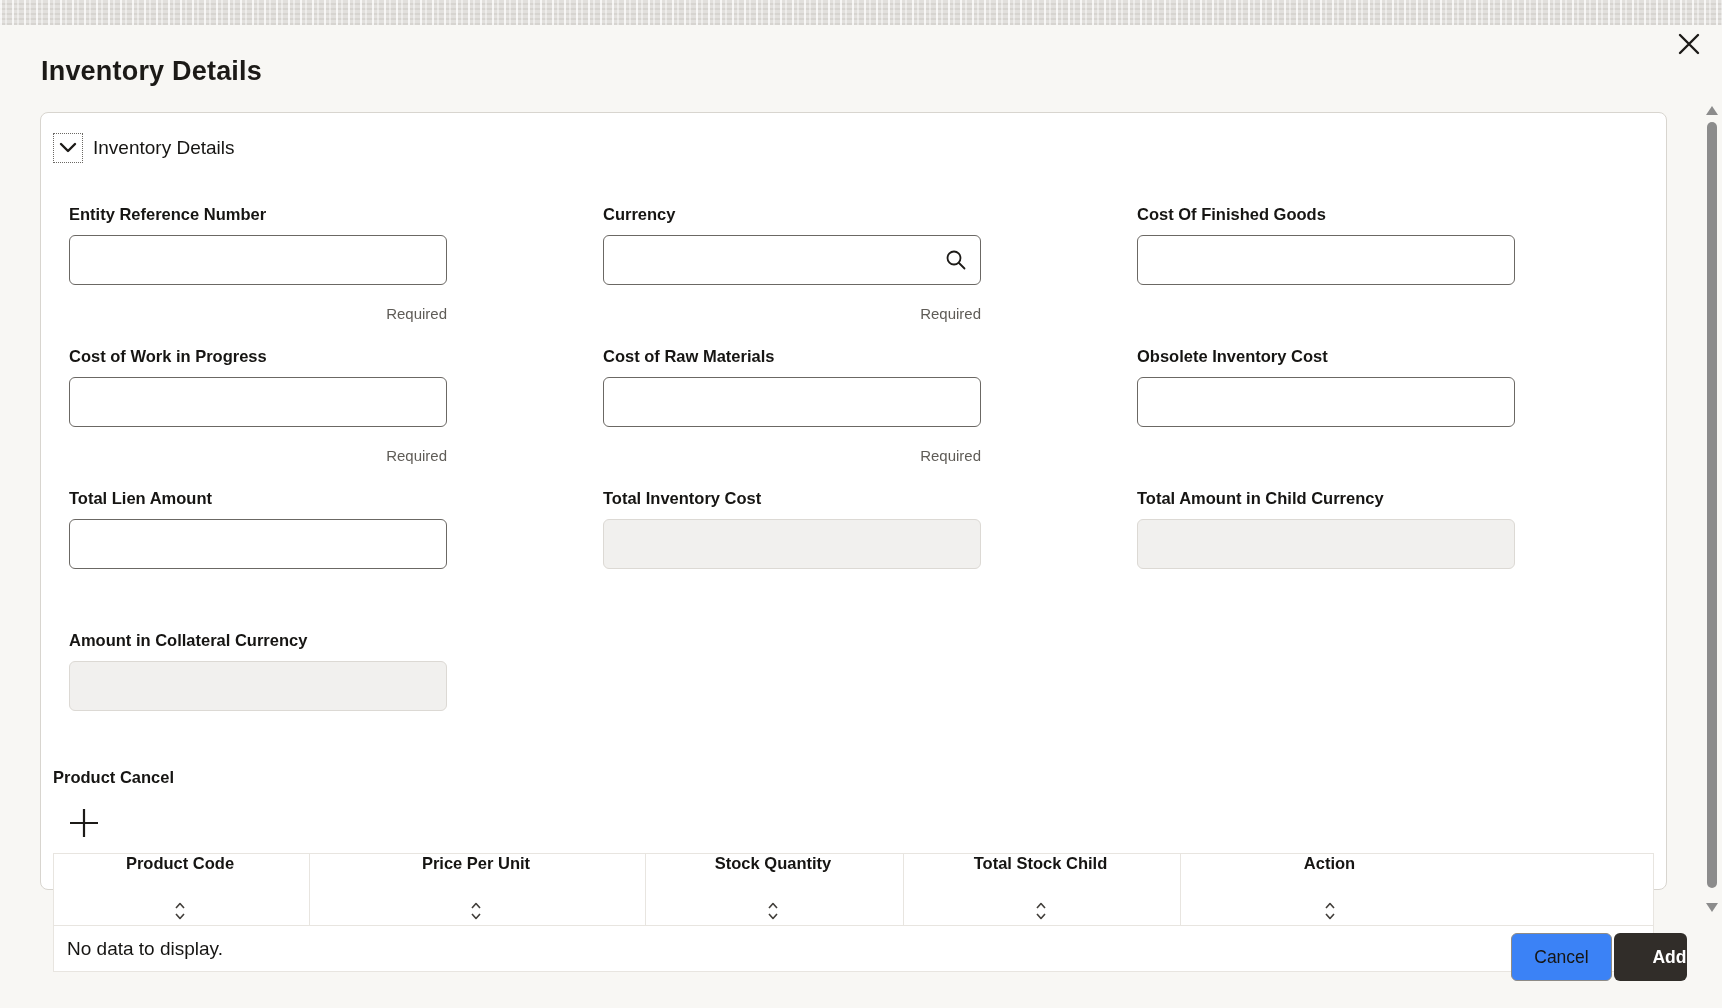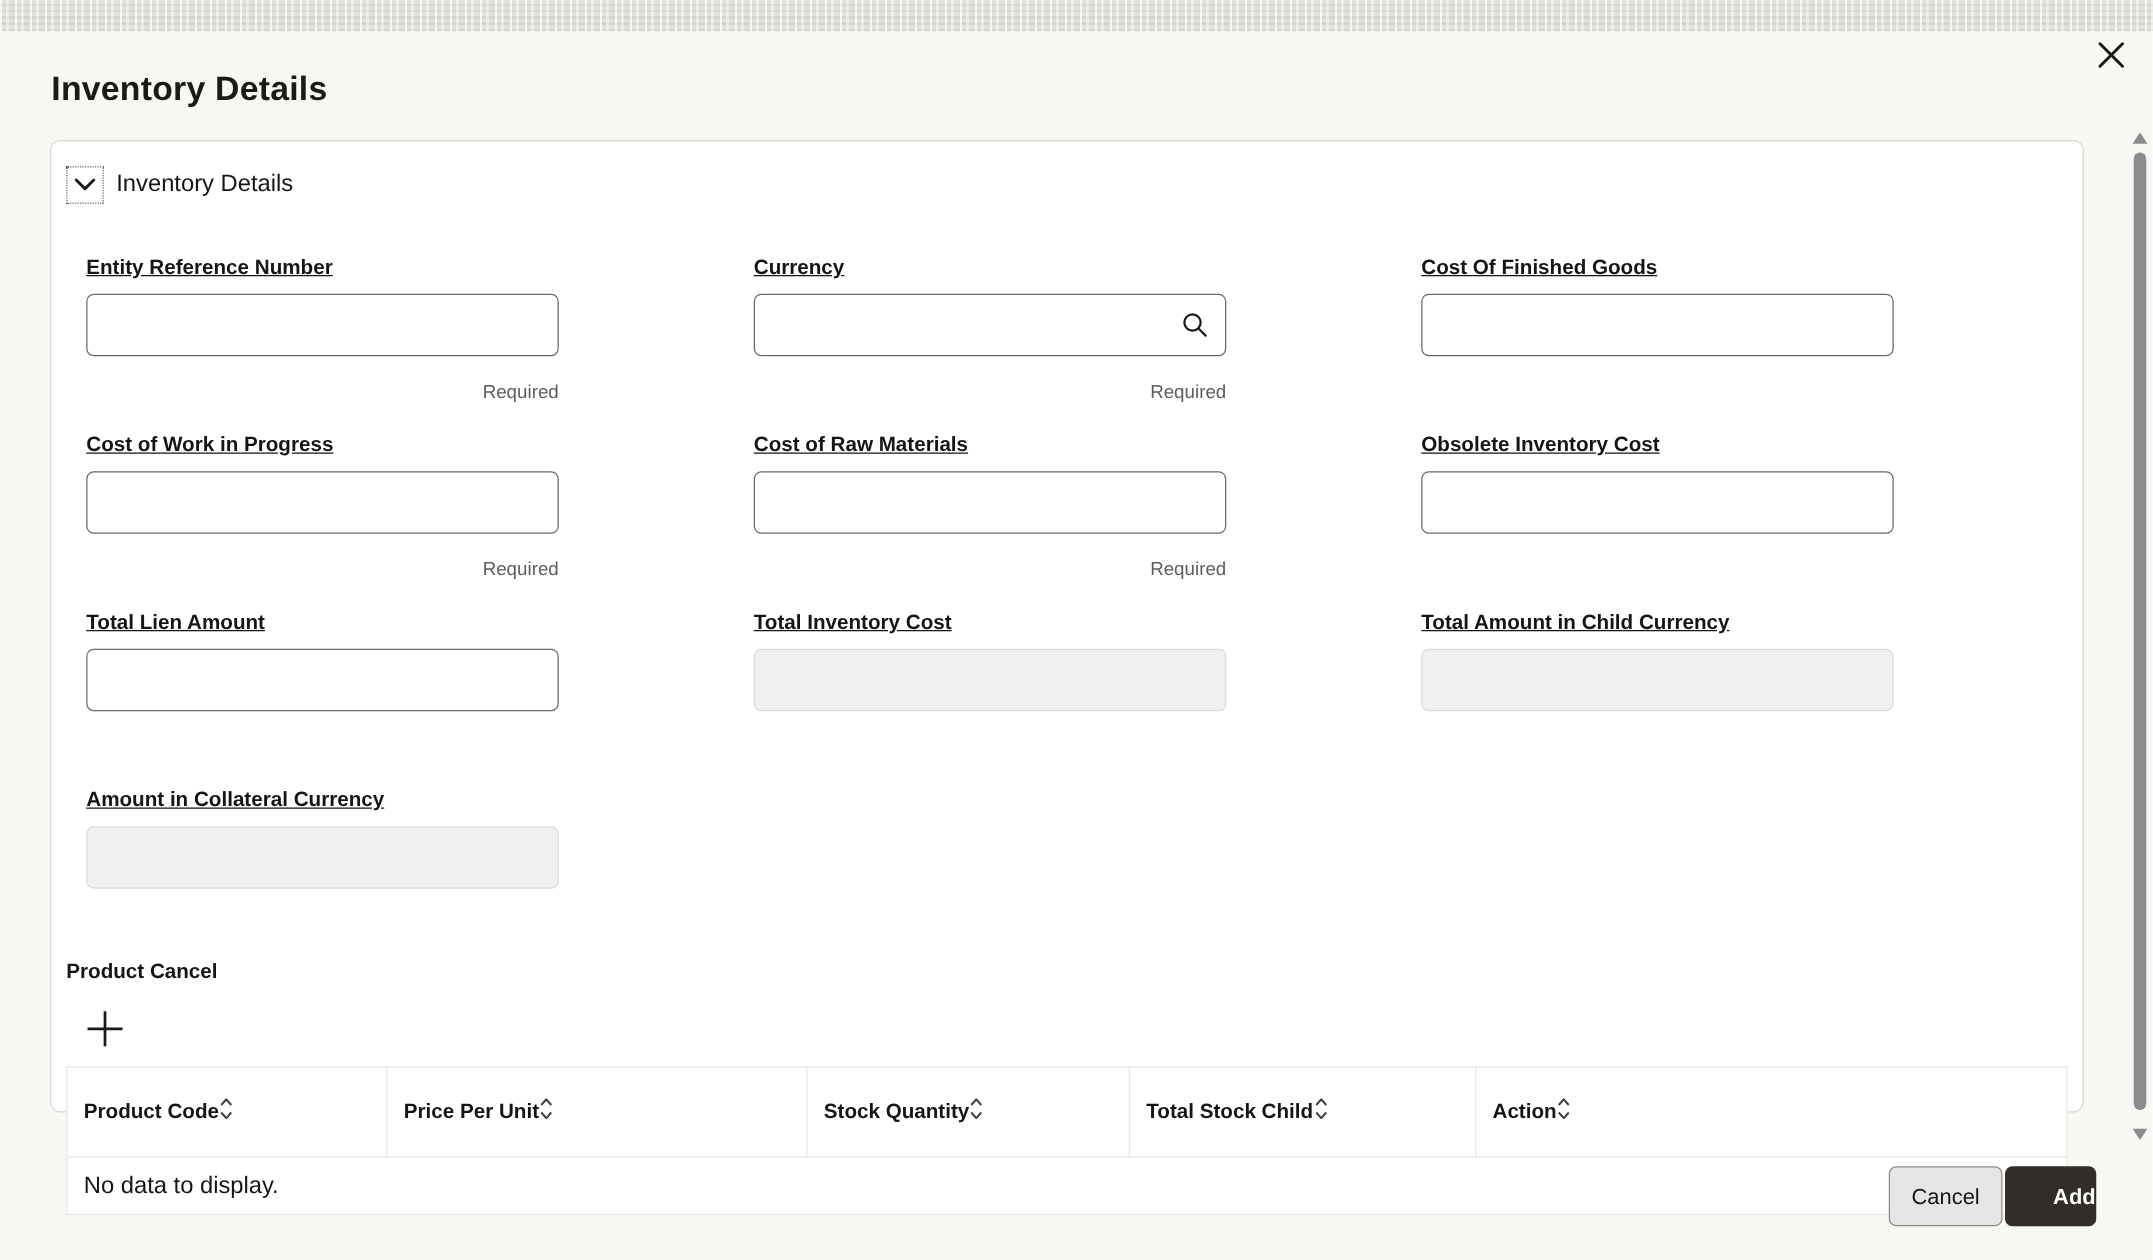--- a/index.html
+++ b/index.html
@@ -38,21 +38,21 @@
     width:30px; height:30px; background:#fff; border:1px dotted #6b6864;
     display:flex; align-items:center; justify-content:center; cursor:pointer;
   }
   .section-title { margin-left:10px; font-size:19px; color:#161513; }
 
   .form-grid {
     display:grid; grid-template-columns:repeat(3,378px);
     column-gap:156px; row-gap:24px;
     margin:42px 0 0 16px;
   }
-  .field-label { font-size:16.5px; font-weight:bold; margin-bottom:11px; color:#161513;text-decoration:underline; }
+  .field-label { font-size:16.5px; font-weight:bold; margin-bottom:11px; color:#161513; }
   .input-wrap { position:relative; }
   .text-input {
     width:378px; height:50px; border:1px solid #6b6864; border-radius:6px;
     background:#fff; font-size:17px; padding:0 44px 0 14px;
     font-family:"Liberation Sans", sans-serif; color:#161513;
   }
   .text-input.is-disabled { background:#f1f0ee; border-color:#dcd9d4; }
   .lookup-icon {
     position:absolute; right:13px; top:50%; transform:translateY(-50%);
     width:24px; height:24px; cursor:pointer; display:flex; align-items:center; justify-content:center;
@@ -67,35 +67,35 @@
     margin:20px 0 0 14px; width:34px; height:34px;
     background:none; border:none; cursor:pointer;
     display:flex; align-items:center; justify-content:center;
   }
   .grid-table { margin-top:12px; width:1601px; }
   .grid-header {
     display:grid; grid-template-columns:256px 336px 258px 277px 300px 1fr;
     border:1px solid #e8e5e0; border-bottom:none; height:72px; background:#fff;
   }
   .hcell {
-    display:flex; align-items:center; 
-    padding:0 16px 0 13px; font-size:16.5px; font-weight:bold; cursor:pointer;
+    display:flex; align-items:center; justify-content:space-between;
+    padding:0 16px 0 13px; font-size:16.5px; font-weight:bold; cursor:pointer;flex-direction:column;
   }
   .hcell:not(:last-child) { border-right:1px solid #e8e5e0; }
   .grid-body {
     border:1px solid #e8e5e0; height:47px; background:#fff;
     display:flex; align-items:center; padding:0 13px; font-size:19px;
   }
 
   .footer-actions { position:absolute; left:1511px; top:933px; display:flex; gap:2px; }
   .btn {
     height:48px; border-radius:6px; font-size:17.5px; cursor:pointer;
     font-family:"Liberation Sans", sans-serif;
   }
-  .btn-cancel { width:91px; background:#e5e5e5; border:1px solid #8e8b86; color:#161513; }
+  .btn-cancel { width:101px; background:#3b82f6; border:1px solid #8e8b86; color:#161513; }
   .btn-add { width:73px; background:#312d29; border:none; color:#fff; font-weight:bold;padding-left:38px; }
 
   
   .scrollbar { position:absolute; left:1705px; top:106px; width:14px; height:806px; }
   .sb-arrow-up {
     position:absolute; top:0; left:1px; width:0; height:0; cursor:pointer;
     border-left:6px solid transparent; border-right:6px solid transparent;
     border-bottom:9px solid #8c8c8c;
   }
   .sb-thumb {

